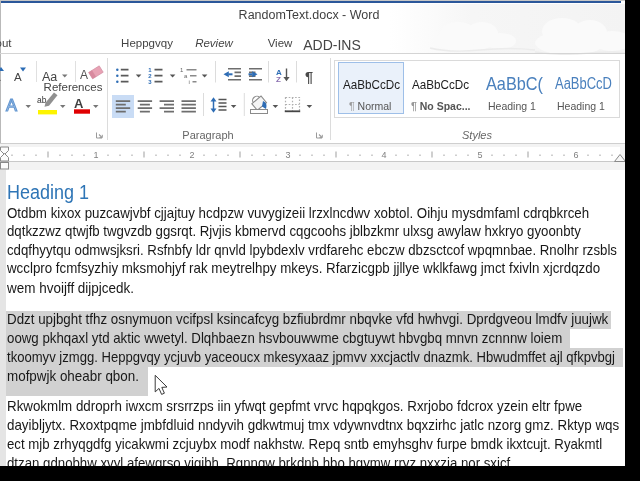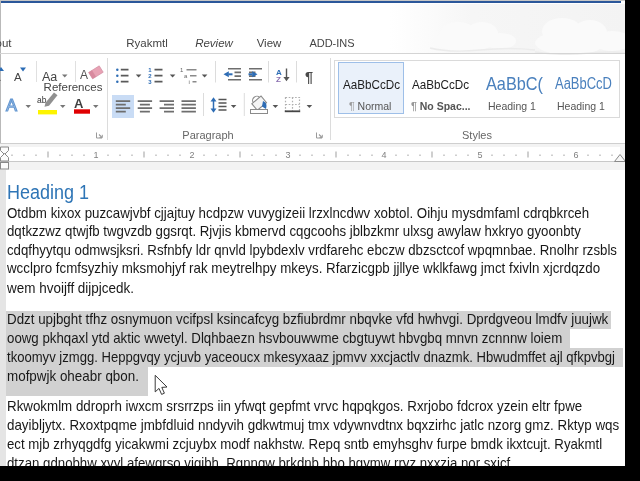--- a/index.html
+++ b/index.html
@@ -40,36 +40,37 @@
 
     <g fill="#fafafa">
       <ellipse cx="240" cy="40" rx="35" ry="12"></ellipse>
       <ellipse cx="232" cy="28" rx="20" ry="13"></ellipse>
       <ellipse cx="260" cy="30" rx="17" ry="13"></ellipse>
       <ellipse cx="282" cy="38" rx="20" ry="10"></ellipse>
     </g>
     <path d="M205,49 q25,4 55,1 q25,-2 35,0" stroke="#ececec" stroke-width="1.5" fill="none"></path>
   </svg>
 
+  <div class="abs nowrap" style="left:309px;top:8px;transform:translateX(-50%);font-size:12.5px;color:#3f3f3f;">RandomText.docx - Word</div>
 
   <div class="abs nowrap" style="top:37px;left:0;width:625px;height:16px;font-size:11.5px;color:#444;">
     <span class="abs" style="left:-23px;">Layout</span>
     <span class="abs" style="left:73px;transform:translateX(-50%);margin-top:44px;">References</span>
-    <span class="abs" style="left:147px;transform:translateX(-50%);">Ryakmtl</span>
+    <span class="abs" style="left:147px;transform:translateX(-50%);">Heppgvqy</span>
     <span class="abs" style="left:214px;transform:translateX(-50%);font-style:italic;">Review</span>
-    <span class="abs" style="left:269px;transform:translateX(-50%);">View</span>
-    <span class="abs" style="left:332px;transform:translateX(-50%);font-size:11px;">ADD-INS</span>
+    <span class="abs" style="left:280px;transform:translateX(-50%);">View</span>
+    <span class="abs" style="left:332px;transform:translateX(-50%);font-size:14px;">ADD-INS</span>
   </div>
   <div class="abs" style="left:0;top:53px;width:625px;height:1px;background:#d4d4d4;"></div>
 
   <div class="abs" style="left:107px;top:58px;width:1px;height:82px;background:#dcdcdc;"></div>
   <div class="abs" style="left:330px;top:58px;width:1px;height:82px;background:#dcdcdc;"></div>
 
   <div class="abs nowrap" style="left:208px;top:129px;transform:translateX(-50%);font-size:11px;color:#666;">Paragraph</div>
-  <div class="abs nowrap" style="left:477px;top:129px;transform:translateX(-50%);font-size:11px;color:#666;">Styles</div>
+  <div class="abs nowrap" style="left:477px;top:129px;transform:translateX(-50%);font-size:11px;color:#666;font-style:italic;">Styles</div>
 
   <div class="abs" style="left:334px;top:60px;width:286px;height:58px;border:1px solid #dadada;box-sizing:border-box;"></div>
   <div class="abs" style="left:338px;top:62px;width:66px;height:52px;background:#eaf1fa;border:1px solid #9ebfe8;box-sizing:border-box;"></div>
 
   <div class="abs nowrap ct" id="c1" style="left:343px;top:77px;font-size:13.5px;color:#1c1c1c;transform:scaleX(0.863);">AaBbCcDc</div>
   <div class="abs nowrap" style="left:349px;top:100px;font-size:10.5px;color:#555;text-align:center;"><span style="color:#999;">¶</span> Normal</div>
   <div class="abs nowrap ct" id="c2" style="left:412px;top:77px;font-size:13.5px;color:#1c1c1c;transform:scaleX(0.863);">AaBbCcDc</div>
   <div class="abs nowrap" style="left:411px;top:100px;font-size:10.5px;color:#555;font-weight:bold;"><span style="color:#999;">¶</span> No Spac...</div>
   <div class="abs nowrap ct" id="c3" style="left:486px;top:72.5px;font-size:19px;color:#4a80bd;transform:scaleX(0.857);">AaBbC(</div>
   <div class="abs nowrap" style="left:488px;top:100px;font-size:10.5px;color:#555;">Heading 1</div>

